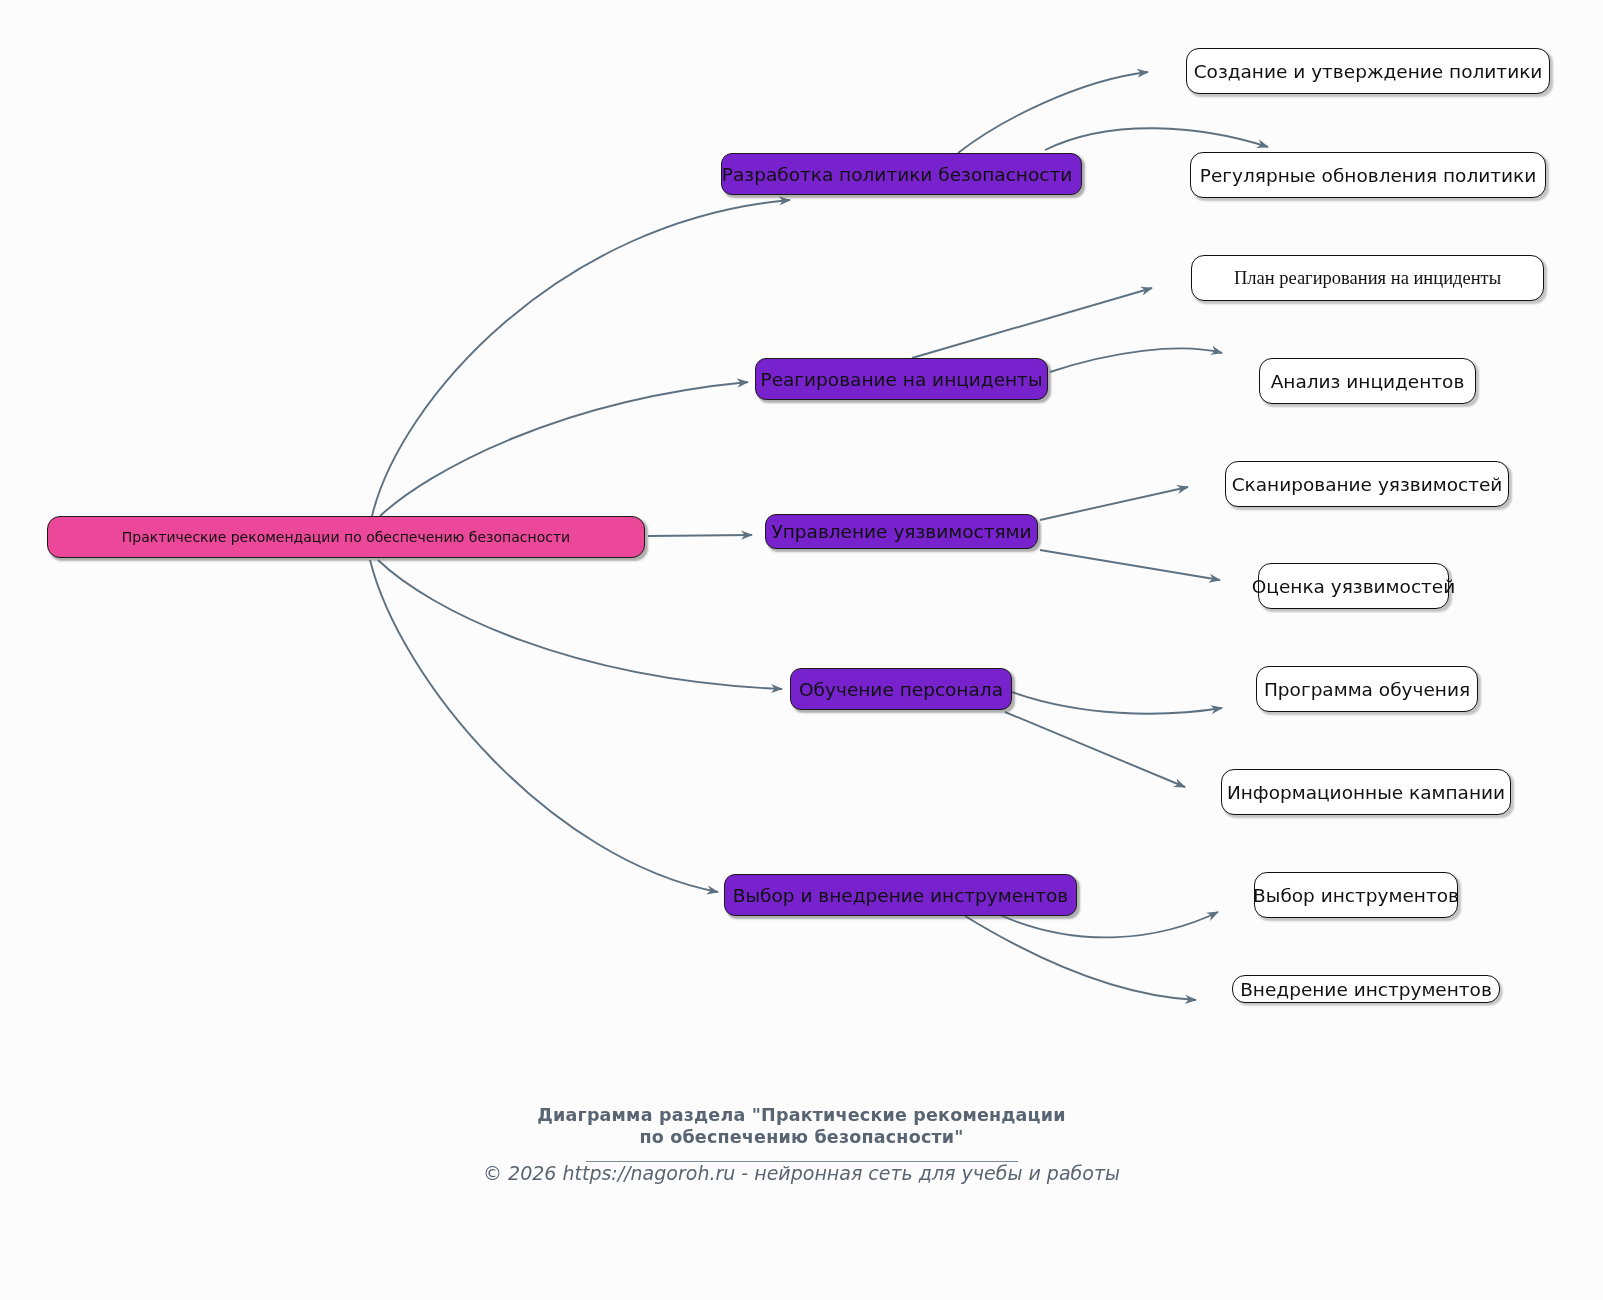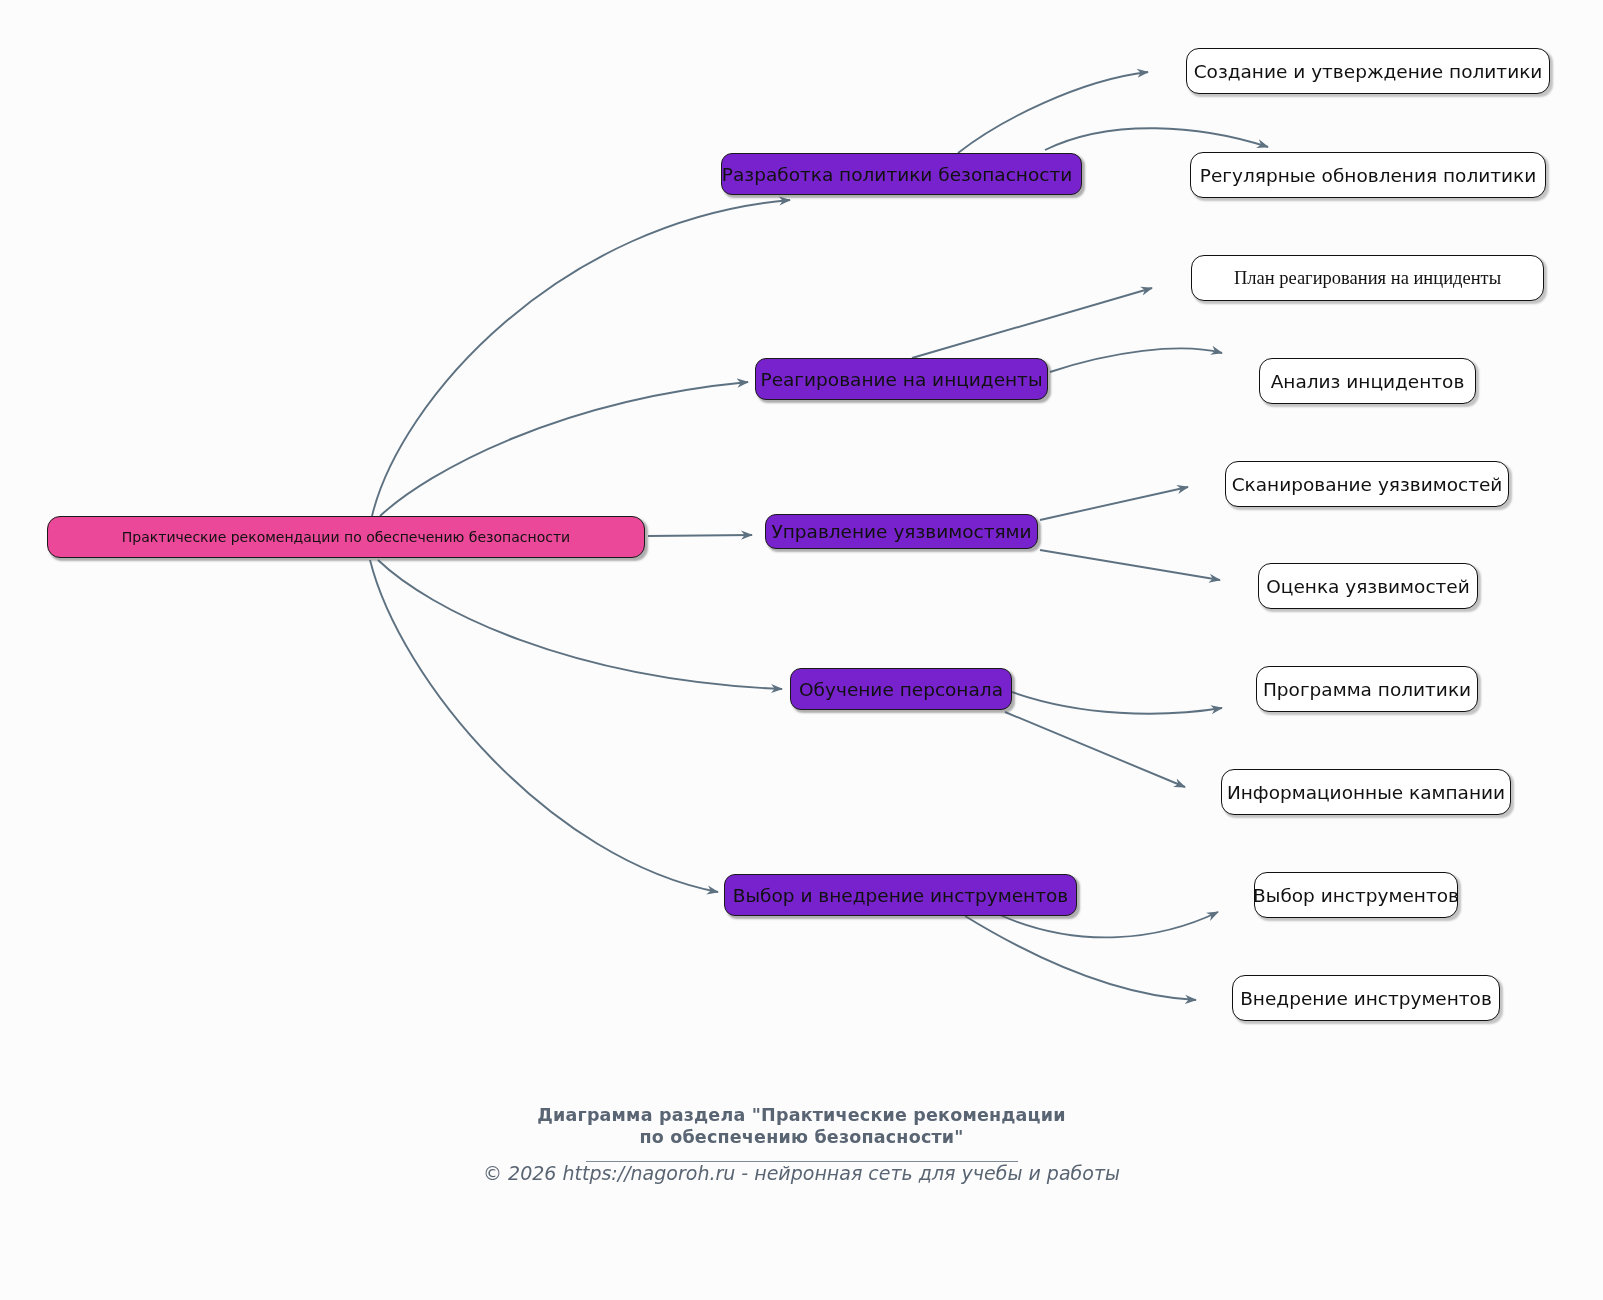--- a/index.html
+++ b/index.html
@@ -124,29 +124,29 @@
   <div class="node node-branch" style="left:721px; top:153px; width:361px; height:42px;padding-left:7px;">Разработка политики безопасности</div>
   <div class="node node-leaf" style="left:1158px; top:48px; width:364px; height:46px;">Создание и утверждение политики</div>
   <div class="node node-leaf" style="left:1162px; top:152px; width:356px; height:46px;">Регулярные обновления политики</div>
 
   <div class="node node-branch" style="left:755px; top:358px; width:293px; height:42px;">Реагирование на инциденты</div>
   <div class="node node-leaf" style="left:1163px; top:255px; width:353px; height:46px;font-family:Liberation Serif, serif;">План реагирования на инциденты</div>
   <div class="node node-leaf" style="left:1231px; top:358px; width:217px; height:46px;">Анализ инцидентов</div>
 
   <div class="node node-branch" style="left:765px; top:514px; width:273px; height:35px;">Управление уязвимостями</div>
   <div class="node node-leaf" style="left:1197px; top:461px; width:284px; height:46px;">Сканирование уязвимостей</div>
-  <div class="node node-leaf" style="left:1230px; top:563px; width:220px; height:46px;">Оценка уязвимостей</div>
+  <div class="node node-leaf" style="left:1230px; top:563px; width:191px; height:46px;">Оценка уязвимостей</div>
 
   <div class="node node-branch" style="left:790px; top:668px; width:222px; height:42px;">Обучение персонала</div>
-  <div class="node node-leaf" style="left:1228px; top:666px; width:222px; height:46px;">Программа политики</div>
+  <div class="node node-leaf" style="left:1228px; top:666px; width:222px; height:46px;">Программа обучения</div>
   <div class="node node-leaf" style="left:1193px; top:769px; width:290px; height:46px;">Информационные кампании</div>
 
   <div class="node node-branch" style="left:724px; top:874px; width:353px; height:42px;">Выбор и внедрение инструментов</div>
   <div class="node node-leaf" style="left:1226px; top:872px; width:204px; height:46px;">Выбор инструментов</div>
-  <div class="node node-leaf" style="left:1204px; top:975px; width:268px; height:46px;">Внедрение инструментов</div>
+  <div class="node node-leaf" style="left:1204px; top:975px; width:268px; height:28px;">Внедрение инструментов</div>
 
   <div id="footer" style="top:1104px;">
     <div class="footer-title">Диаграмма раздела "Практические рекомендации</div>
     <div class="footer-title">по обеспечению безопасности"</div>
     <div class="footer-rule"></div>
     <div class="footer-credit">© 2026 https://nagoroh.ru - нейронная сеть для учебы и работы</div>
   </div>
 
 </div>
 

